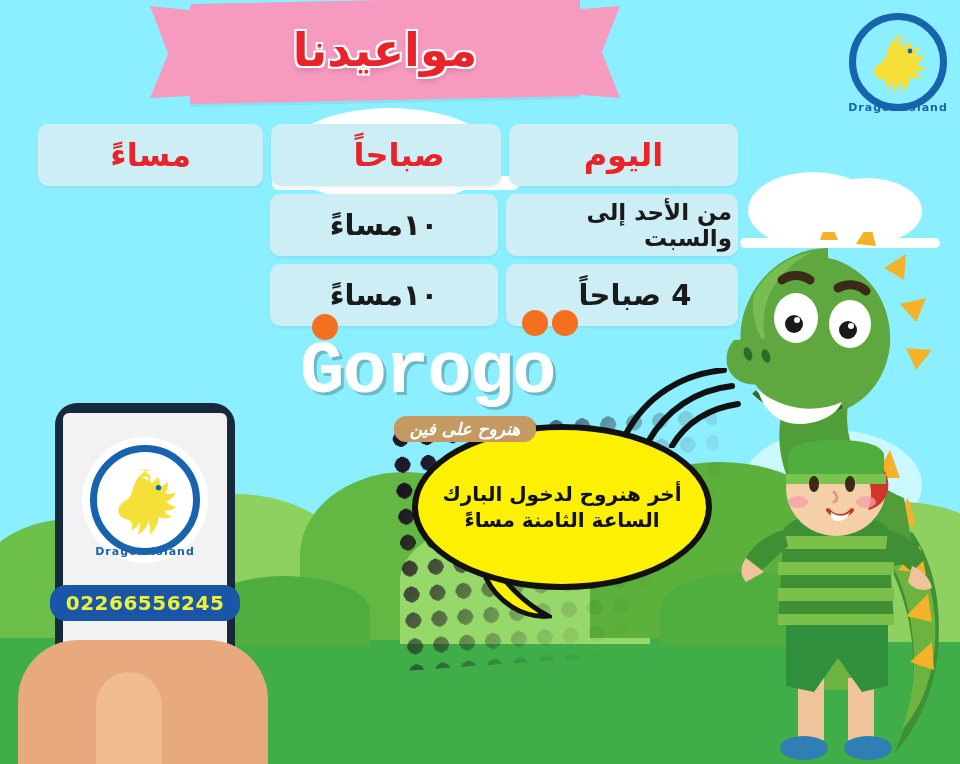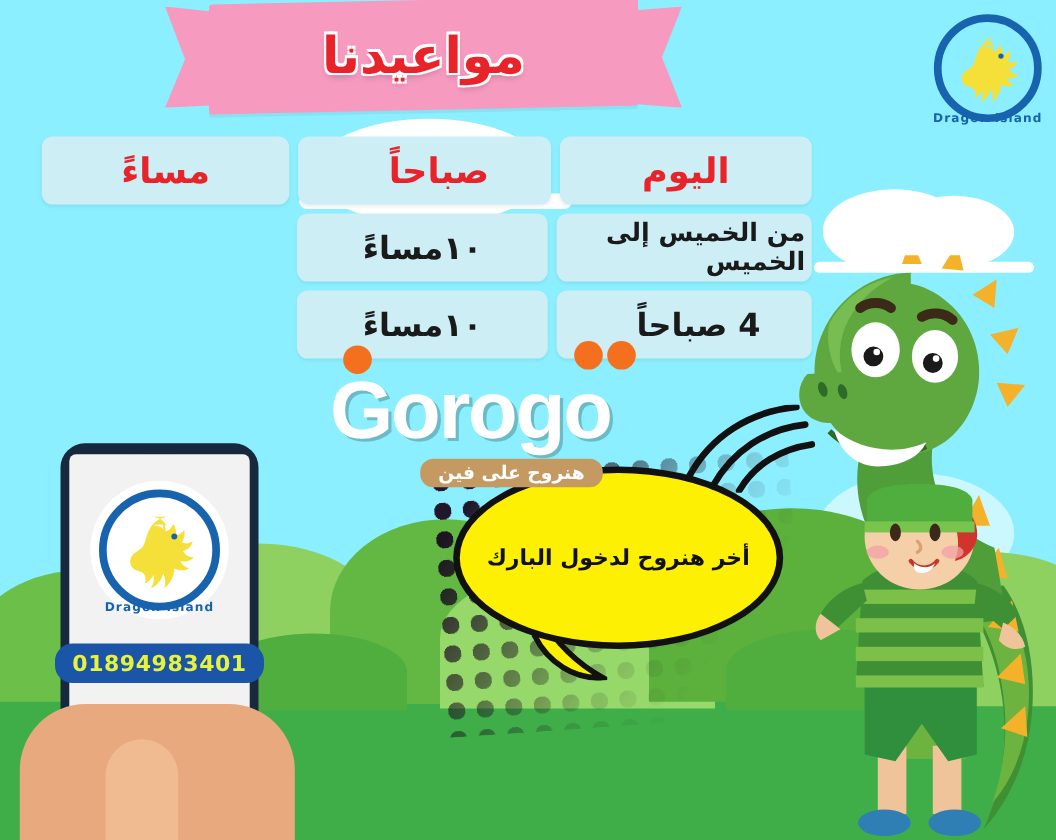--- a/index.html
+++ b/index.html
@@ -106,21 +106,21 @@
     background-image:radial-gradient(#1a0b1f 42%, transparent 43%);
     background-size:26px 26px;
     -webkit-mask-image:linear-gradient(128deg, rgba(0,0,0,.95) 12%, rgba(0,0,0,.15) 58%, transparent 76%);
             mask-image:linear-gradient(128deg, rgba(0,0,0,.95) 12%, rgba(0,0,0,.15) 58%, transparent 76%);
     transform:rotate(-4deg);
   }
 
   
   .wm { position:absolute; left:300px; top:330px; z-index:9; }
   .wm-word { font-size:74px; font-weight:bold; color:#fff; letter-spacing:-2px;
-             text-shadow:3px 3px 0 rgba(0,0,0,.22); font-family:Liberation Sans, sans-serif; }
+             text-shadow:3px 3px 0 rgba(0,0,0,.22); font-family:Liberation Mono, monospace; }
   .wm-dot { position:absolute; background:#f4701f; border-radius:50%; width:26px; height:26px; }
   .wm-tag { display:inline-block; margin-top:2px; background:#c49a62; color:#fff;
             font-size:17px; font-weight:bold; padding:3px 16px; border-radius:12px; direction:rtl; }
 
   
   .dragon { position:absolute; right:-4px; top:232px; width:240px; height:532px; z-index:3; }
   .boy { position:absolute; right:24px; top:440px; width:200px; height:324px; z-index:5; }
 </style>
 </head>
 <body>
@@ -166,21 +166,21 @@
 
   <div class="table">
 
     <div class="trow header">
       <div class="cell c-day">اليوم</div>
       <div class="cell c-mor">صباحاً</div>
       <div class="cell c-eve">مساءً</div>
     </div>
 
     <div class="trow body">
-      <div class="cell c-day">من الخميس إلى الخميس</div>
+      <div class="cell c-day">من الأحد إلى والسبت</div>
       <div class="cell c-eve">١٠مساءً</div>
     </div>
 
     <div class="trow body">
       <div class="cell c-mor">4 صباحاً</div>
       <div class="cell c-eve">١٠مساءً</div>
     </div>
 
   </div>
 
@@ -271,40 +271,41 @@
     <path fill="#ffffff" d="M95 72c6 5 14 5 19 0-2 6-7 9-12 9s-8-3-7-9z"></path>
 
     <path d="M98 52c4 4 4 8 0 10" stroke="#d8a273" stroke-width="3" fill="none" stroke-linecap="round"></path>
   </svg>
 
   <svg class="bubble-tail" viewBox="0 0 70 70">
     <path d="M10 0C22 24 44 44 66 56 40 58 16 42 4 18z" fill="#fdf003" stroke="#111" stroke-width="5"></path>
   </svg>
   <div class="bubble">
     <span>أخر هنروح لدخول البارك</span>
+    <span>الساعة الثامنة مساءً</span>
   </div>
 
   <svg style="position:absolute;left:620px;top:368px;width:130px;height:80px;z-index:8;" viewBox="0 0 130 80">
     <path d="M6 66C26 28 62 6 104 2" stroke="#111" stroke-width="6" fill="none" stroke-linecap="round"></path>
     <path d="M28 74C46 42 76 22 112 18" stroke="#111" stroke-width="6" fill="none" stroke-linecap="round"></path>
     <path d="M52 78C66 54 90 40 118 36" stroke="#111" stroke-width="6" fill="none" stroke-linecap="round"></path>
   </svg>
 
   <div class="phone">
     <div class="phone-screen">
       <div class="phone-notch"></div>
       <div class="phone-logo logo">
         <div class="logo-ring"></div>
         <svg width="72" height="74" viewBox="0 0 64 66">
           <path fill="#f5e03a" d="M40 6c-7 0-13 4-16 10-3 5-3 11-6 15-3 3-7 4-9 8-2 4 0 8 3 10 2 1 5 1 7 3 2 2 2 5 1 8 3-1 6-4 7-7 1 4 0 8-2 11 5-2 9-7 10-12 2 4 2 8 1 12 5-4 8-10 8-16 4 2 8 2 12 0-3-1-6-3-7-6 4 1 8 0 11-3-4 0-7-2-9-5 4-1 7-4 8-8-3 2-6 2-9 1 2-3 3-7 2-10-2 2-4 4-7 4 1-3 0-7-2-9-1 3-3 5-6 6 0-3-1-6-3-8 1 2 1 4 1 6-2-2-5-3-8-3 4-1 8-1 11 1-2-5-7-8-13-8z"></path>
           <circle cx="44" cy="22" r="2.4" fill="#1863ad"></circle>
         </svg>
         <div class="logo-text">Dragon Island</div>
       </div>
-      <div class="phone-number">01894983401</div>
+      <div class="phone-number">02266556245</div>
       <div class="call-btns">
         <div class="call-btn call-accept">
           <svg width="24" height="24" viewBox="0 0 24 24" fill="#fff">
             <path d="M6.6 10.8c1.6 3.1 4 5.5 7.1 7.1l2.4-2.4c.3-.3.7-.4 1.1-.3 1.2.4 2.4.6 3.7.6.6 0 1 .4 1 1V21c0 .6-.4 1-1 1C10.8 22 2 13.2 2 2.5c0-.6.4-1 1-1h4.2c.6 0 1 .4 1 1 0 1.3.2 2.5.6 3.7.1.4 0 .8-.3 1.1z"></path>
             <path d="M15 3c2.8.5 5 2.7 5.5 5.5" stroke="#fff" stroke-width="1.6" fill="none"></path>
           </svg>
         </div>
         <div class="call-btn call-decline">
           <svg width="24" height="24" viewBox="0 0 24 24" fill="#fff">
             <path d="M12 8c-4 0-7.8 1-10.6 2.8-.9.6-1.2 1.8-.7 2.7l1.2 2c.5.8 1.5 1.1 2.3.7l2.6-1.2c.6-.3 1-.9 1-1.6v-1.3c1.4-.3 2.8-.5 4.2-.5s2.8.2 4.2.5v1.3c0 .7.4 1.3 1 1.6l2.6 1.2c.8.4 1.8.1 2.3-.7l1.2-2c.5-.9.2-2.1-.7-2.7C19.8 9 16 8 12 8z"></path>
@@ -314,18 +315,18 @@
     </div>
   </div>
   <div class="hand"></div>
   <div class="thumb"></div>
 
   <div class="wm">
     <div class="wm-dot" style="left:12px;top:-16px;"></div>
     <div class="wm-dot" style="left:222px;top:-20px;"></div>
     <div class="wm-dot" style="left:252px;top:-20px;"></div>
     <div class="wm-word">Gorogo</div>
-    <div style="text-align:center;width:330px;">
+    <div style="text-align:center;width:330px;font-style:italic;">
       <span class="wm-tag">هنروح على فين</span>
     </div>
   </div>
 
 </div>
 
 </body></html>

